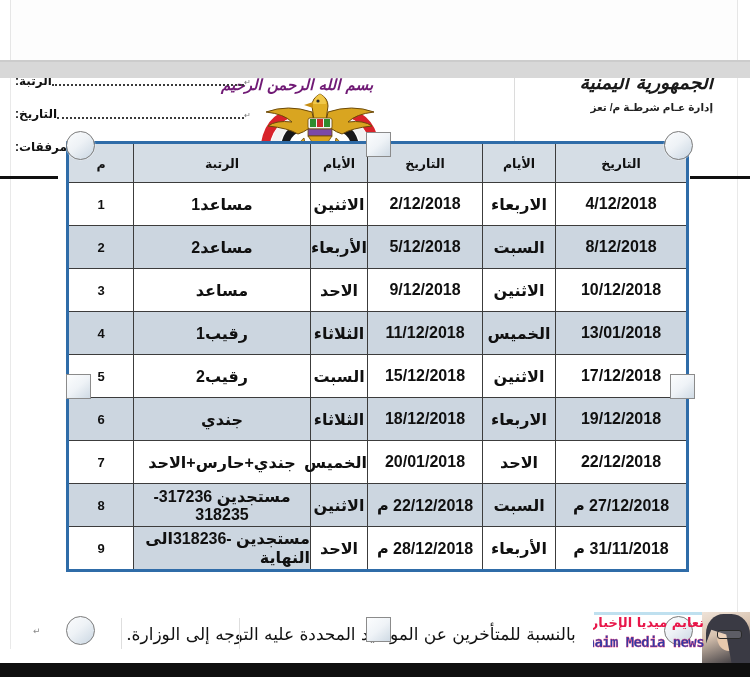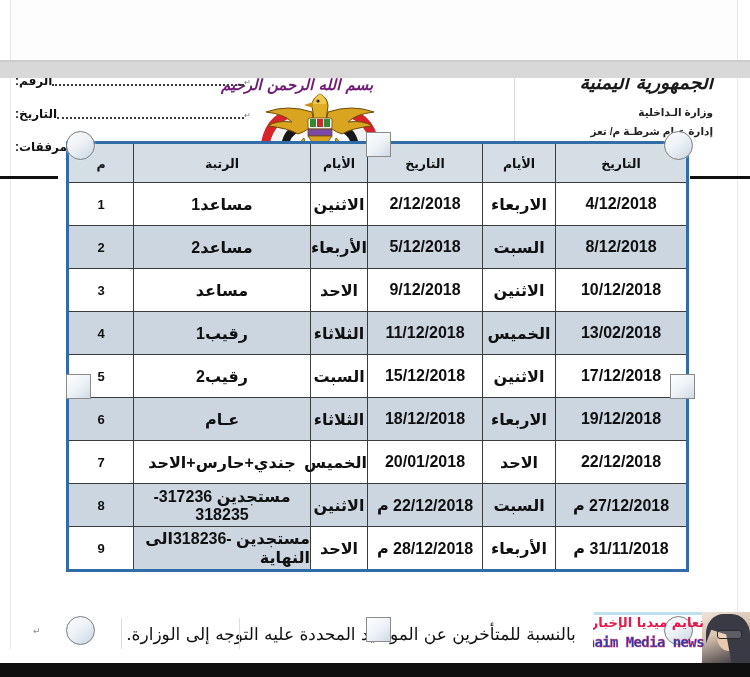--- a/index.html
+++ b/index.html
@@ -159,27 +159,26 @@
           <rect x="54" y="39" width="24" height="7" fill="#7b4aa8" stroke="#6d4a08" stroke-width=".8"></rect>
           <path d="M54 46 L78 46 L70 58 L62 58 Z" fill="#d9a520" stroke="#6d4a08" stroke-width=".8"></path>
 
           <path d="M50 48 Q44 52 46 60 L52 58 Z" fill="#d9a520" stroke="#6d4a08" stroke-width=".8"></path>
           <path d="M82 48 Q88 52 86 60 L80 58 Z" fill="#d9a520" stroke="#6d4a08" stroke-width=".8"></path>
         </svg>
       </div>
 
       <div class="lh-right">
         <div class="gov-title">الجمهورية اليمنية</div>
-        <div class="lh-sub1">وزارة الـداخلية</div>
         <div class="lh-sub2">إدارة عـام شرطـة م/ تعز</div>
       </div>
 
       <div class="fields">
         <div class="field">
-          <span class="field-label">الرقم:</span>
+          <span class="field-label">الرتبة:</span>
           <span class="field-dots"></span>
           <span class="field-tick">↵</span>
         </div>
         <div class="field">
           <span class="field-label">التاريخ:</span>
           <span class="field-dots"></span>
           <span class="field-tick">↵</span>
         </div>
         <div class="field">
           <span class="field-label">المرفقات:</span>
@@ -228,41 +227,41 @@
           </tr>
           <tr>
             <td>10/12/2018</td>
             <td>الاثنين</td>
             <td>9/12/2018</td>
             <td>الاحد</td>
             <td>مساعد</td>
             <td class="num">3</td>
           </tr>
           <tr class="alt">
-            <td>13/02/2018</td>
+            <td>13/01/2018</td>
             <td>الخميس</td>
             <td>11/12/2018</td>
             <td>الثلاثاء</td>
             <td>رقيب1</td>
             <td class="num">4</td>
           </tr>
           <tr>
             <td>17/12/2018</td>
             <td>الاثنين</td>
             <td>15/12/2018</td>
             <td>السبت</td>
             <td>رقيب2</td>
             <td class="num">5</td>
           </tr>
           <tr class="alt">
             <td>19/12/2018</td>
             <td>الاربعاء</td>
             <td>18/12/2018</td>
             <td>الثلاثاء</td>
-            <td>عـام</td>
+            <td>جندي</td>
             <td class="num">6</td>
           </tr>
           <tr>
             <td>22/12/2018</td>
             <td>الاحد</td>
             <td>20/01/2018</td>
             <td>الخميس</td>
             <td>جندي+حارس+الاحد</td>
             <td class="num">7</td>
           </tr>

